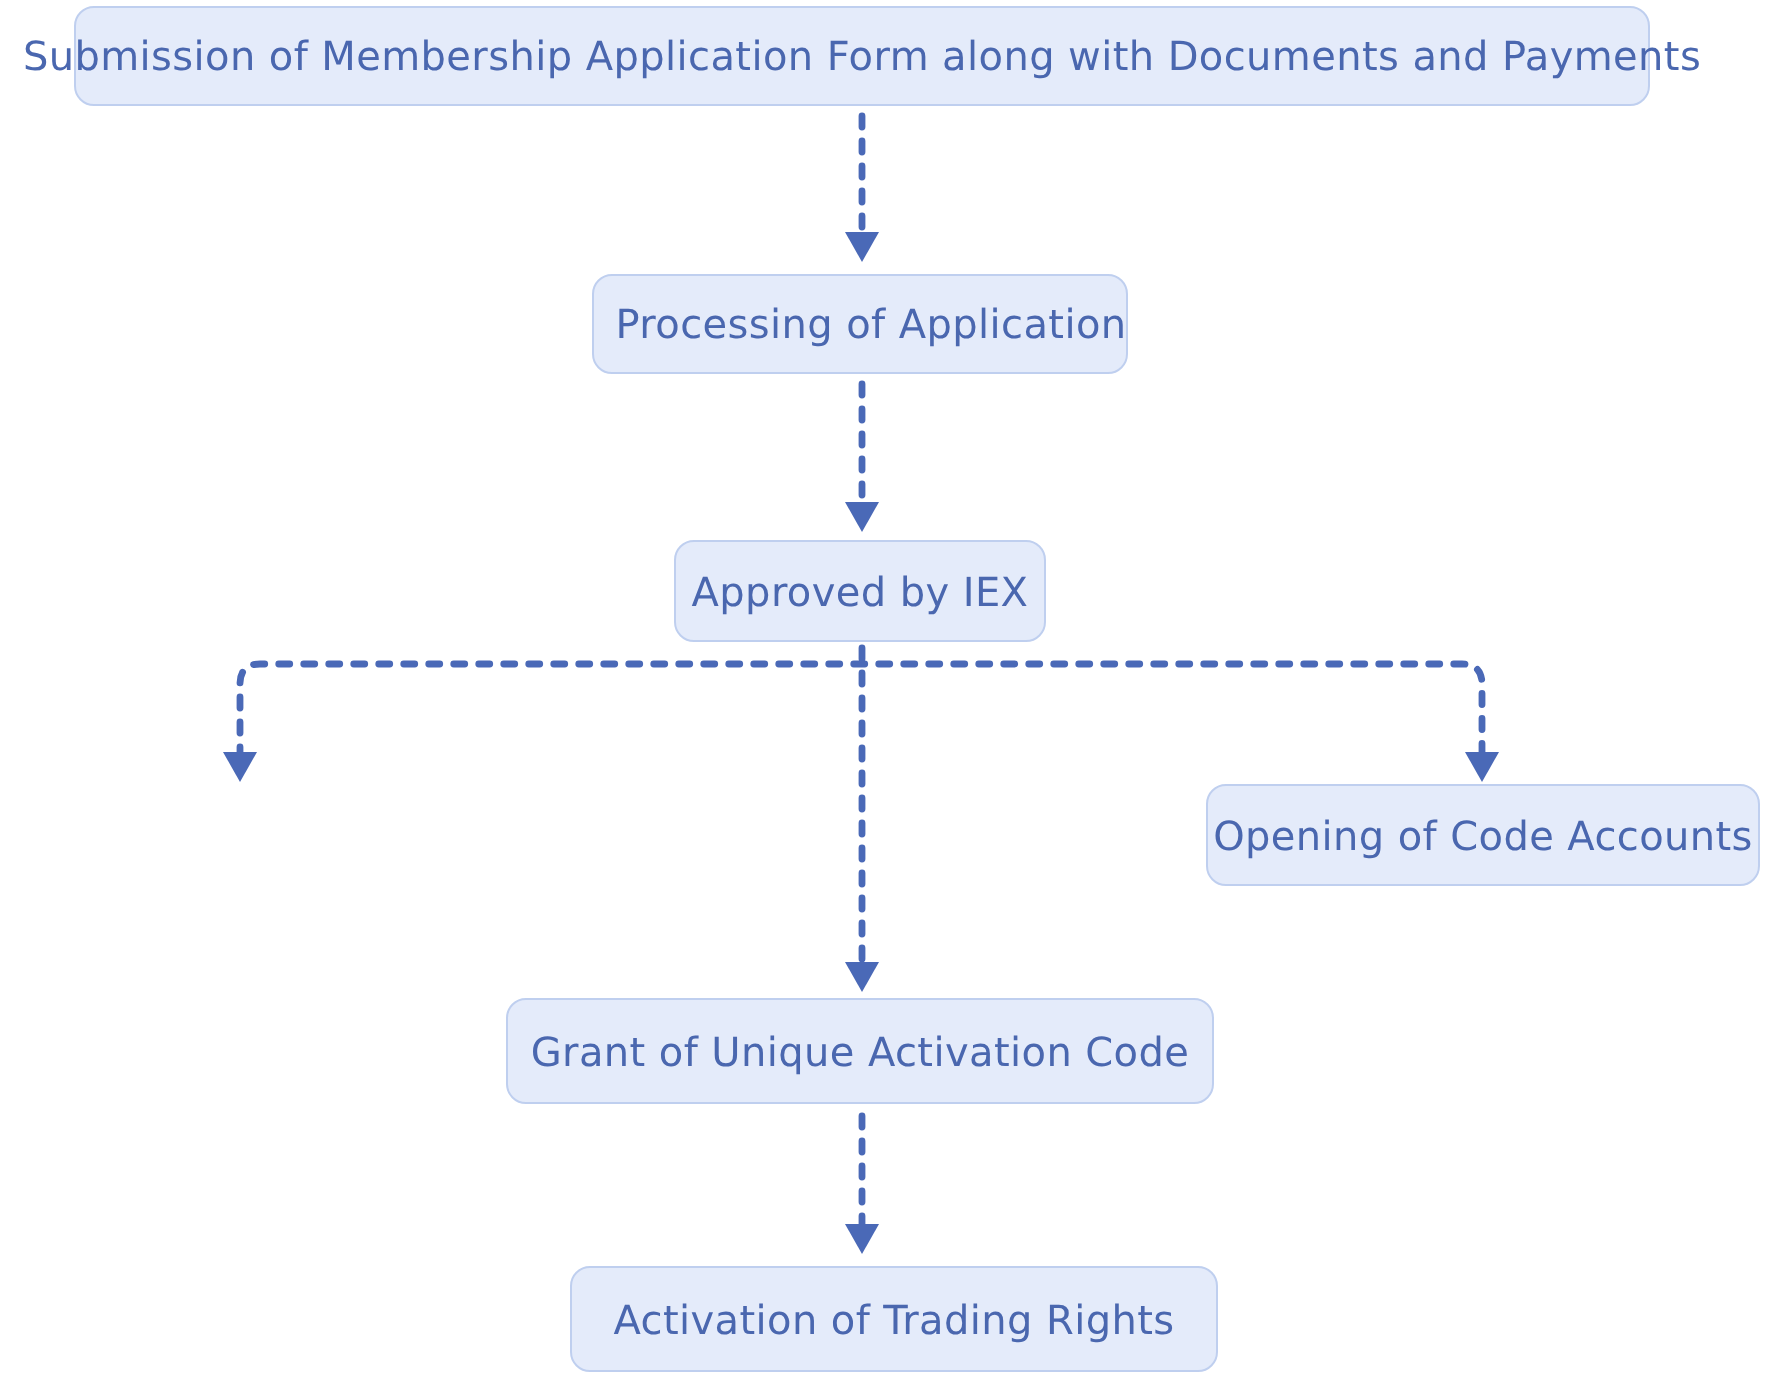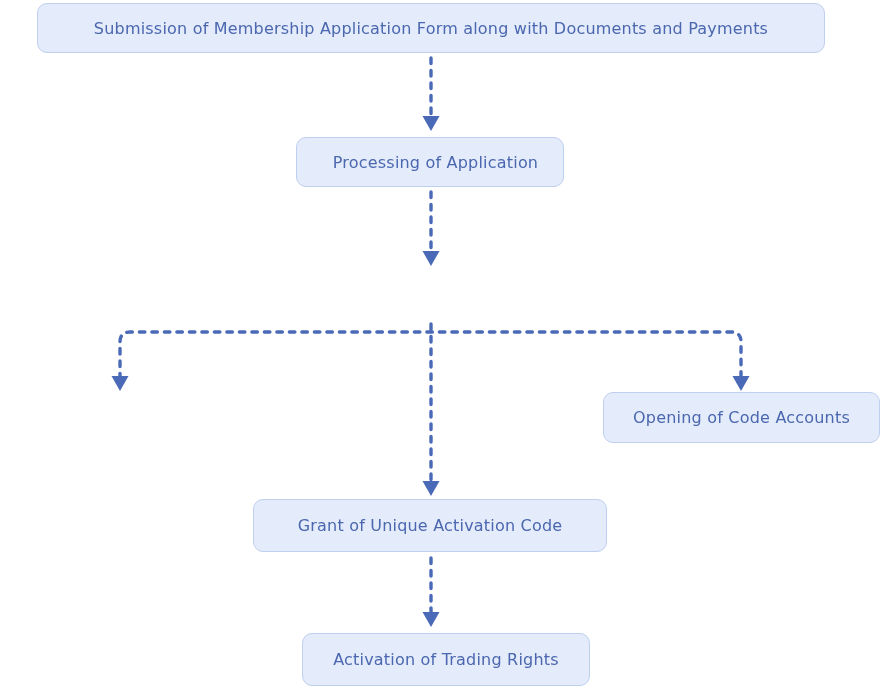--- a/index.html
+++ b/index.html
@@ -38,21 +38,21 @@
   }
   .node{
     position:absolute;
     display:flex;
     align-items:center;
     justify-content:center;
     background:var(--box-fill);
     border:1.5px solid var(--box-border);
     border-radius:10px;
     color:var(--text-color);
-    font-size:16px;
+    font-size:20px;
     font-weight:500;
     letter-spacing:.2px;
     white-space:nowrap;
     text-align:left;
   }
 </style>
 </head>
 <body>
 
 <div class="canvas">
@@ -87,27 +87,30 @@
   </svg>
 
   <div class="node" style="left:37px;top:3px;width:788px;height:50px;">
     <span>Submission of Membership Application Form along with Documents and Payments</span>
   </div>
 
   <div class="node" style="left:296px;top:137px;width:268px;height:50px;padding-left:11px;">
     <span>Processing of Application</span>
   </div>
 
+  <div class="node" style="left:337px;top:270px;width:186px;height:51px;">
+    <span>Approved by IEX</span>
+  </div>
 
 
   <div class="node" style="left:603px;top:392px;width:277px;height:51px;">
     <span>Opening of Code Accounts</span>
   </div>
 
   <div class="node" style="left:253px;top:499px;width:354px;height:53px;">
     <span>Grant of Unique Activation Code</span>
   </div>
 
-  <div class="node" style="left:302px;top:633px;width:288px;height:53px;">
+  <div class="node" style="left:285px;top:633px;width:324px;height:53px;">
     <span>Activation of Trading Rights</span>
   </div>
 
 </div>
 
 </body></html>

